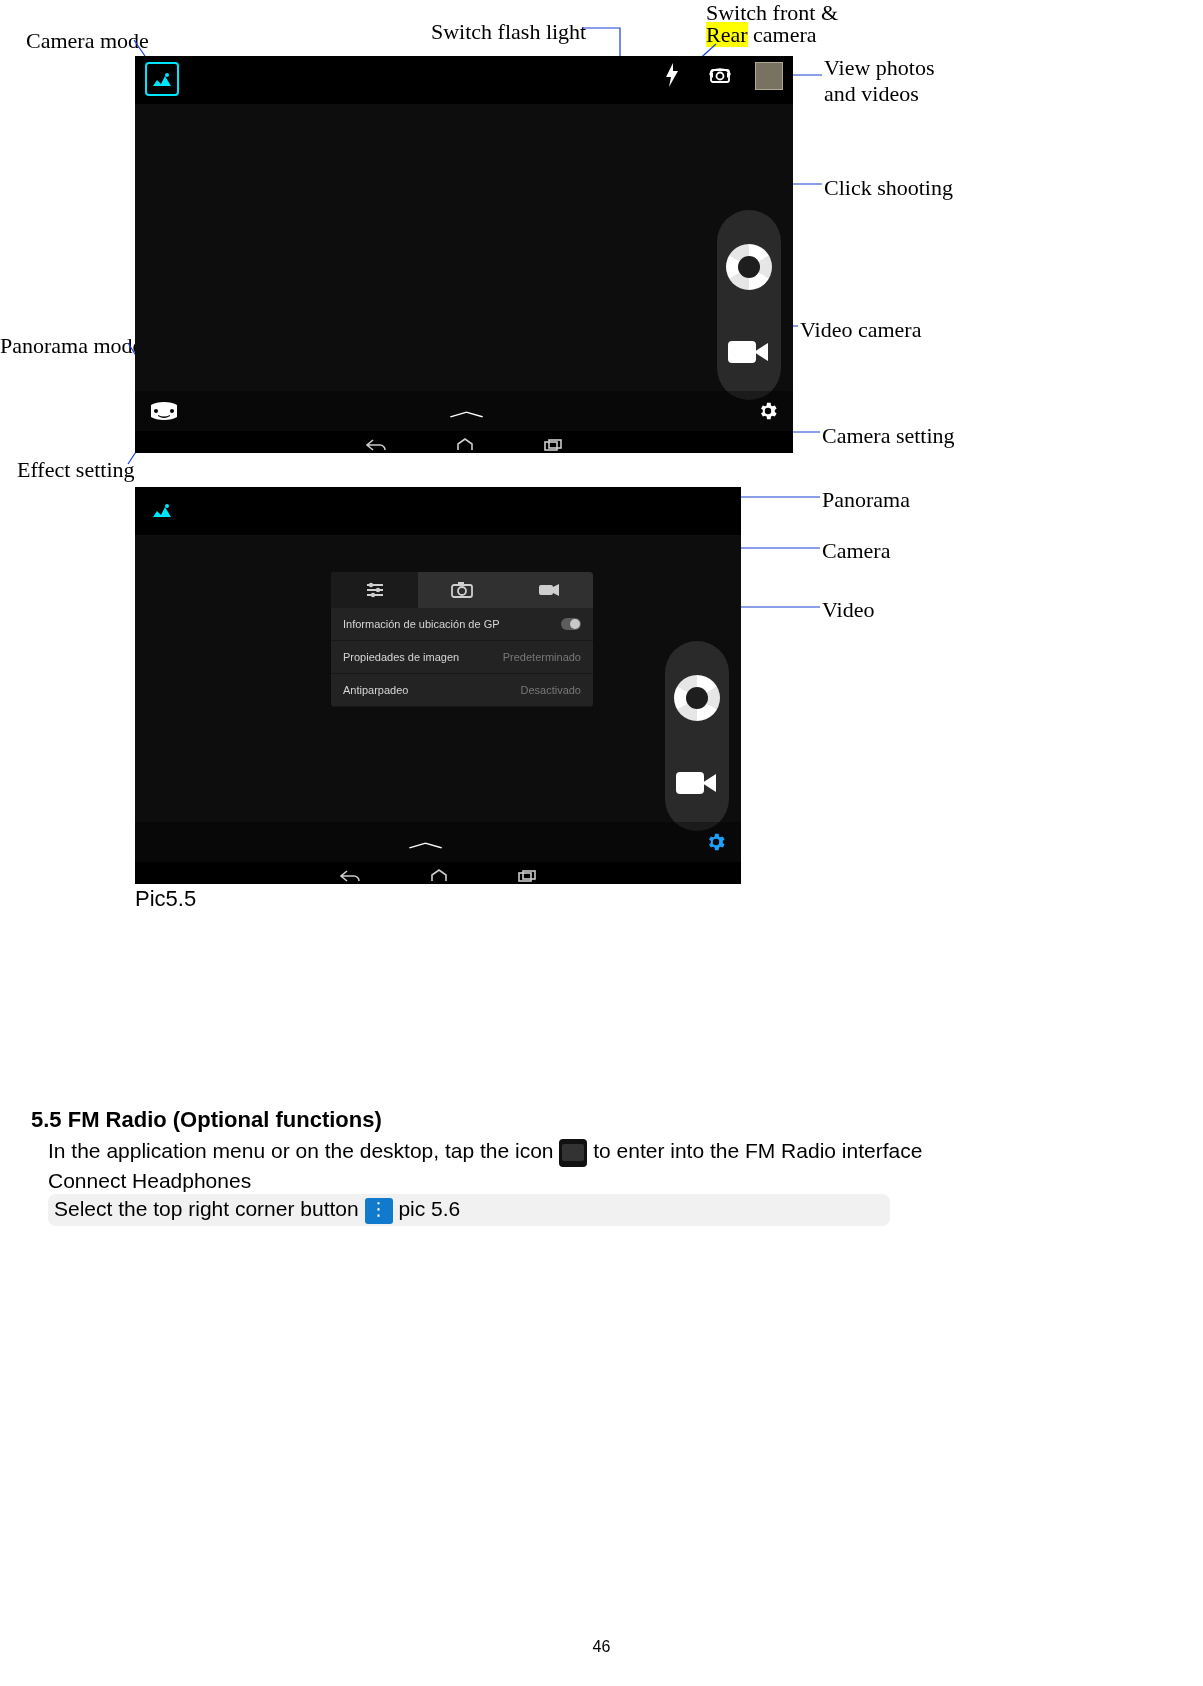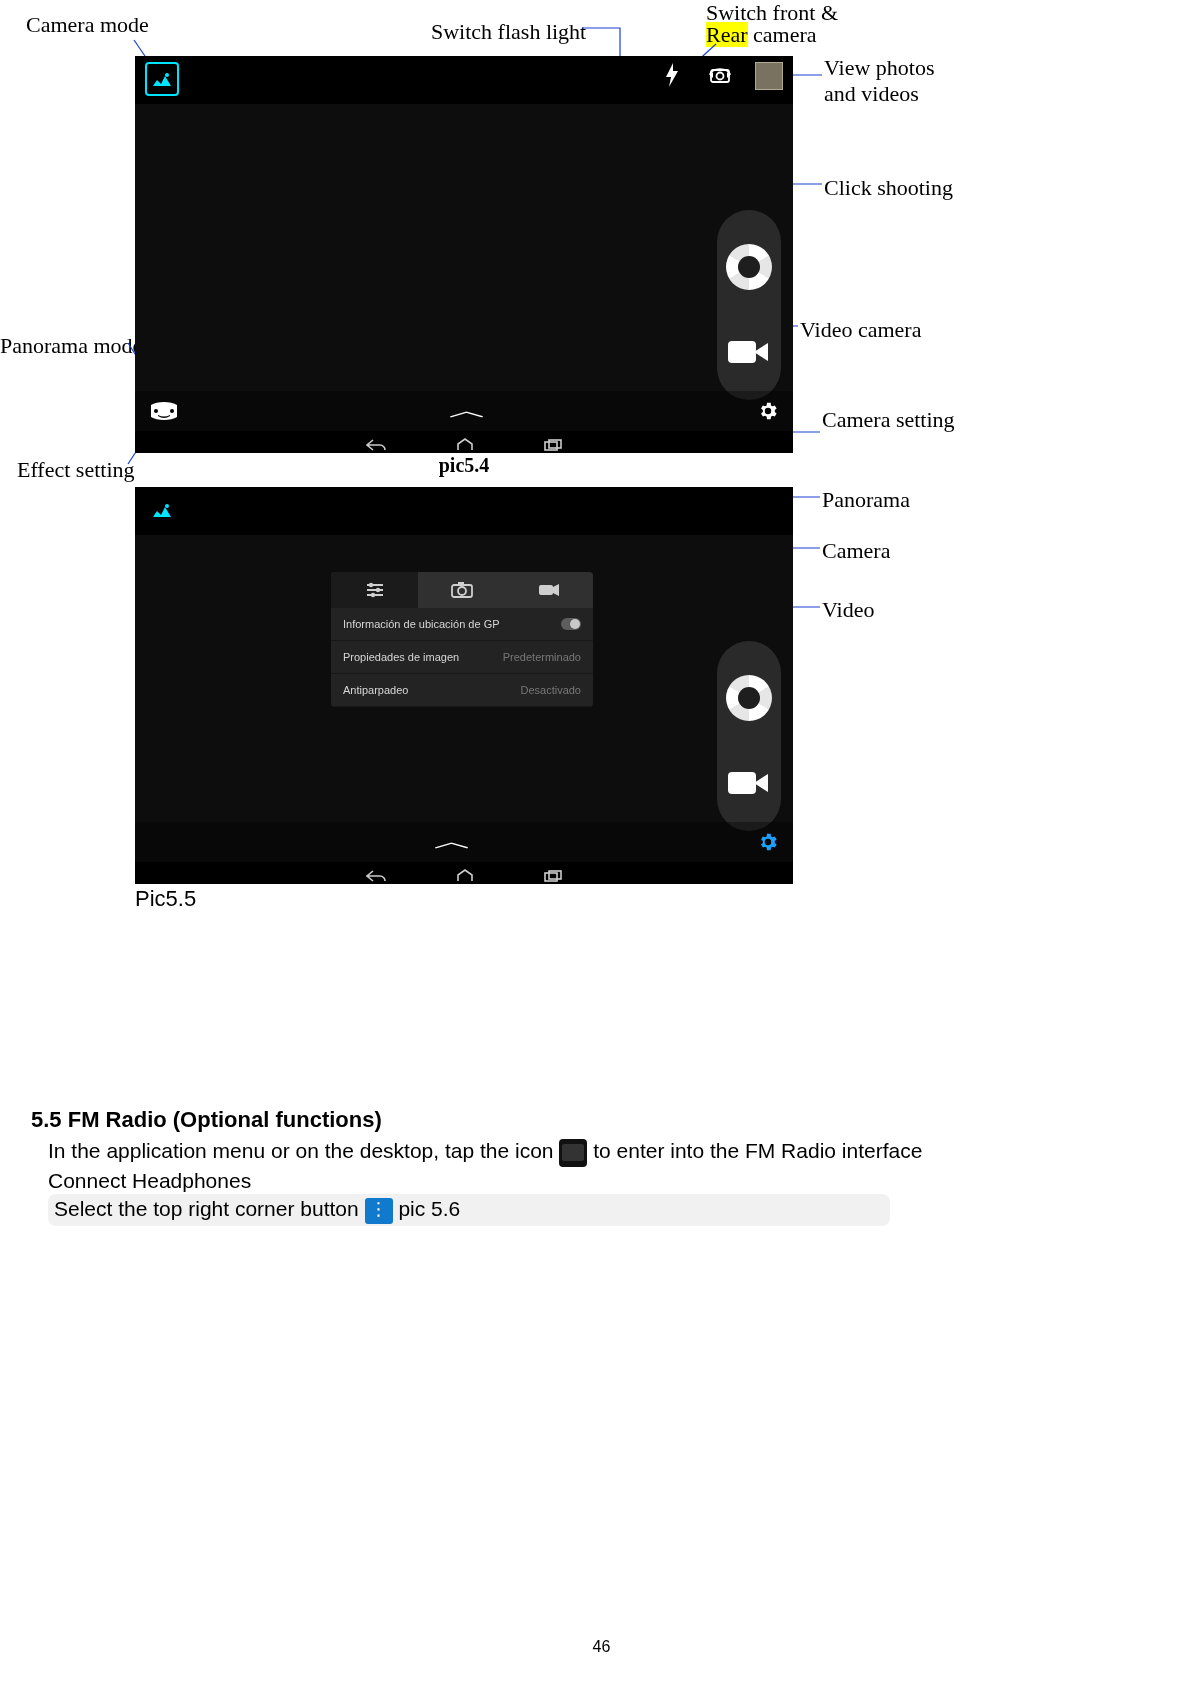--- a/index.html
+++ b/index.html
@@ -12,21 +12,21 @@
   svg.annot line, svg.annot polyline { stroke: #1a3fd6; stroke-width: 1.2; fill: none; }
 
   
   .shot {
     position: absolute;
     background: #000;
     color: #fff;
     overflow: hidden;
   }
   .shot1 { left: 135px; top: 56px; width: 658px; height: 397px; }
-  .shot2 { left: 135px; top: 487px; width: 658px; height: 397px; }
+  .shot2 { left: 135px; top: 487px; width: 606px; height: 397px; }
 
   .topbar { height: 42px; display: flex; align-items: flex-start; padding-top: 6px; }
   .viewfinder { position: relative; flex: 1; background: #0d0d0d; }
   .navbar { height: 28px; background: #000; display: flex; justify-content: center; align-items: center; gap: 70px; }
 
   
   .camera-mode-btn {
     width: 30px; height: 30px; margin-left: 10px;
     border: 2px solid #00e5ff; border-radius: 4px;
     display: flex; align-items: center; justify-content: center;
@@ -99,29 +99,29 @@
   .menu-icon::before { content: "⋮"; color: #fff; position: absolute; left: 0; right: 0; top: 1px; text-align: center; font-size: 18px; }
 
   .bg-grey-row { background: #f1f1f1; padding: 2px 6px; }
   .page-num { position: absolute; left: 0; right: 0; bottom: 30px; text-align: center; font-size: 16px; }
 </style>
 </head>
 <body>
 
 <div class="page">
 
-  <span class="callout-label" style="left:26px; top:12px;">Camera mode</span>
+  <span class="callout-label" style="left:26px; top:28px;">Camera mode</span>
   <span class="callout-label" style="left:431px; top:19px;">Switch flash light</span>
   <span class="callout-label" style="left:706px; top:0px;">Switch front &amp;</span>
   <span class="callout-label" style="left:706px; top:22px;"><span class="highlight">Rear</span><span> camera</span></span>
   <span class="callout-label" style="left:824px; top:55px;">View photos
 and videos</span>
   <span class="callout-label" style="left:824px; top:175px;">Click shooting</span>
   <span class="callout-label" style="left:800px; top:317px;">Video camera</span>
-  <span class="callout-label" style="left:822px; top:407px;">Camera setting</span>
+  <span class="callout-label" style="left:822px; top:423px;">Camera setting</span>
   <span class="callout-label" style="left:17px; top:457px;">Effect setting</span>
   <span class="callout-label" style="left:0px; top:333px;">Panorama mode</span>
   <span class="callout-label" style="left:822px; top:487px;">Panorama</span>
   <span class="callout-label" style="left:822px; top:538px;">Camera</span>
   <span class="callout-label" style="left:822px; top:597px;">Video</span>
 
   <svg class="annot" viewBox="0 0 1203 1686">
 
     <line x1="134" y1="40" x2="158" y2="75"></line>
 
@@ -212,21 +212,20 @@
           </svg>
         </span>
       <span class="nav-btn">
           <svg width="18" height="12" viewBox="0 0 18 12">
             <rect x="1" y="3" width="12" height="8" fill="none" stroke="#ccc" stroke-width="1.6"></rect>
             <rect x="5" y="1" width="12" height="8" fill="none" stroke="#ccc" stroke-width="1.6"></rect>
           </svg>
         </span>
     </div>
   </div>
-  <div class="caption-serif" style="position:absolute; left:135px; top:454px; width:658px;">pic5.4</div>
 
   <div class="shot shot2">
     <div class="topbar">
       <div class="camera-mode-btn inactive">
         <svg width="18" height="14" viewBox="0 0 18 14">
             <path d="M0 14 L4 8 L8 12 L12 4 L18 14 Z"></path>
             <circle cx="14" cy="3" r="2" fill="#00e5ff"></circle>
           </svg>
       </div>
       <div class="spacer"></div>

